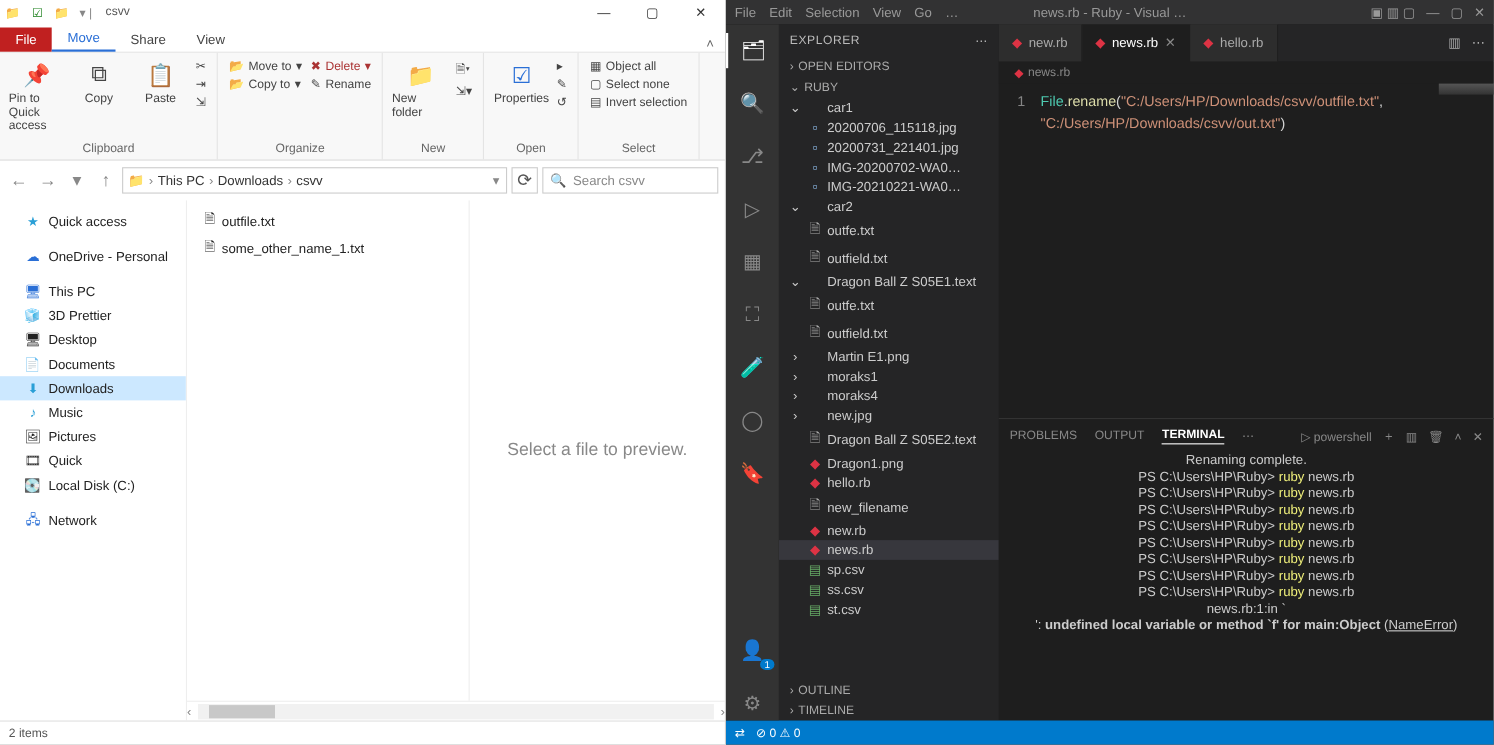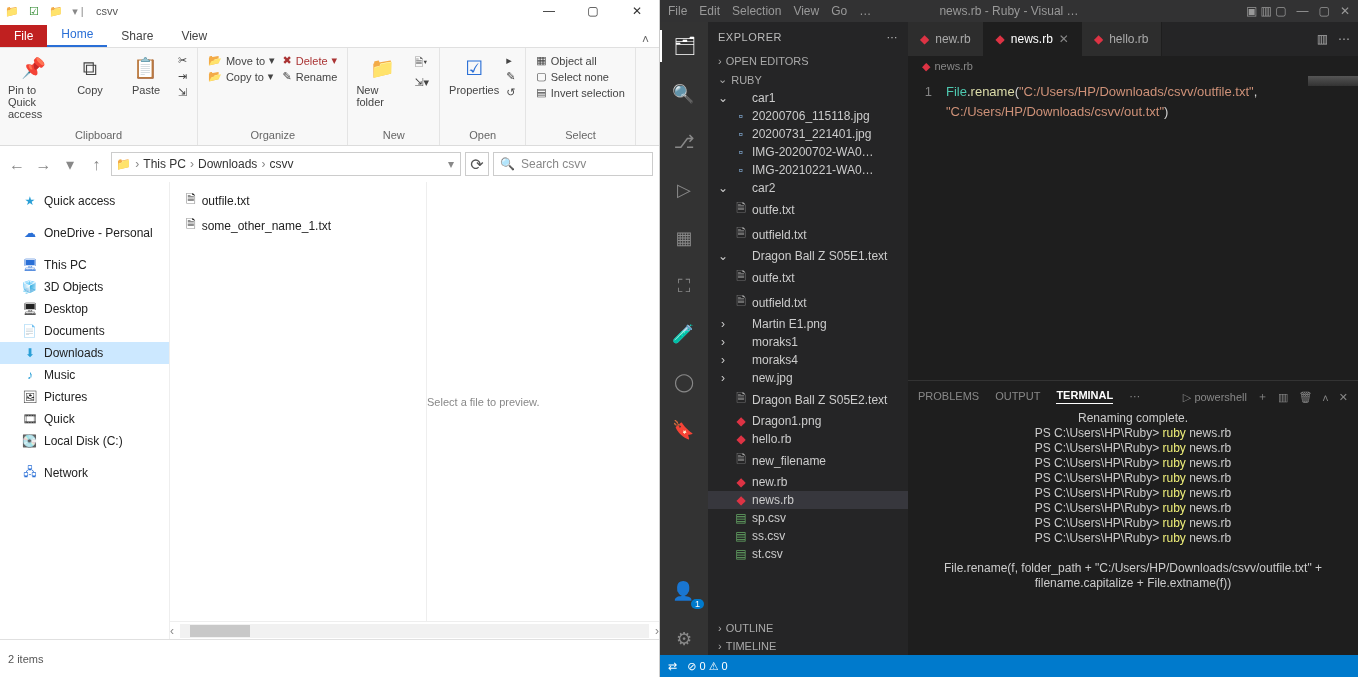--- a/index.html
+++ b/index.html
@@ -41,23 +41,23 @@
 .navpane { width: 170px; border-right: 1px solid #eee; font-size: 12px; overflow: auto; padding: 8px 0; }
 .navpane .item { display: flex; align-items: center; gap: 6px; padding: 3px 8px 3px 22px; color: #222; }
 .navpane .item.sel { background: #cce8ff; }
 .navpane .section { margin-top: 10px; }
 .navpane .item .ic { width: 16px; height: 16px; display:inline-flex; align-items:center; justify-content:center; }
 
 .listpane { flex:1; display:flex; flex-direction:column; }
 .listpane .colhdr { border-bottom: 1px solid #eee; padding: 4px 18px; font-size: 12px; color: #444; }
 .listpane .files { padding: 6px 12px; font-size: 12px; }
 .listpane .files .f { display:flex; align-items:center; gap:6px; padding: 2px 4px; color:#222; }
-.preview { flex:1; border-left:1px solid #eee; display:flex; align-items:center; justify-content:flex-start; color:#888; font-size:11px; width:260px; }
+.preview { flex:1; border-left:1px solid #eee; display:flex; align-items:center; justify-content:center; color:#888; font-size:16px; width:260px; }
 .listwrap { display:flex; flex:1; }
-.exp-status { height: 38px; border-top: 1px solid #e0e0e0; display:flex; align-items:center; padding: 3px 8px; font-size: 11px; color:#555; }
+.exp-status { height: 22px; border-top: 1px solid #e0e0e0; display:flex; align-items:center; padding: 3px 8px; font-size: 11px; color:#555; }
 .hscroll { height: 18px; display:flex; align-items:center; justify-content:center; color:#888; border-top:1px solid #eee; font-size:12px;}
 .hscroll .track { flex:1; height:14px; background:#f1f1f1; margin:0 6px; position:relative;}
 .hscroll .thumb { position:absolute; left:10px; width:60px; top:1px; bottom:1px; background:#c8c8c8;}
 
 
 .vscode { flex:1; display:flex; flex-direction:column; background:#1e1e1e; color:#ccc; font-size:12px; }
 .vscode .menubar { height: 22px; display:flex; align-items:center; padding:0 8px; gap:12px; background:#323233; color:#999; position:relative;}
 .vscode .menubar .title { position:absolute; left:50%; transform:translateX(-50%); color:#999; }
 .vscode .menubar .right { margin-left:auto; display:flex; gap:10px; align-items:center;}
 
@@ -113,21 +113,21 @@
     <span class="title">csvv</span>
     <div class="win-ctrl">
       <span>—</span>
       <span>▢</span>
       <span>✕</span>
     </div>
   </div>
 
   <div class="exp-tabs">
     <span class="filetab">File</span>
-    <span class="tab active">Home</span>
+    <span class="tab active">Move</span>
     <span class="tab">Share</span>
     <span class="tab">View</span>
     <span class="chev">˄</span>
   </div>
 
   <div class="ribbon">
     <div class="ribbon-group">
       <div class="body">
         <div class="rb-big">
             <span class="ic">📌</span>
@@ -236,21 +236,21 @@
           <span class="ic" style="color:#2a6fd6">☁</span>
           <span>OneDrive - Personal</span>
         </div>
       <div class="section"></div>
       <div class="item">
           <span class="ic" style="color:#2a6fd6">🖥</span>
           <span>This PC</span>
         </div>
       <div class="item">
           <span class="ic">🧊</span>
-          <span>3D Objects</span>
+          <span>3D Prettier</span>
         </div>
       <div class="item">
           <span class="ic">🖥</span>
           <span>Desktop</span>
         </div>
       <div class="item">
           <span class="ic">📄</span>
           <span>Documents</span>
         </div>
       <div class="item sel">
@@ -540,22 +540,22 @@
         <div class="term" id="term">
             <div>Renaming complete.</div>
             <div><span class="ps">PS C:\Users\HP\Ruby&gt; </span><span class="cmd">ruby</span><span class="arg"> news.rb</span></div>
             <div><span class="ps">PS C:\Users\HP\Ruby&gt; </span><span class="cmd">ruby</span><span class="arg"> news.rb</span></div>
             <div><span class="ps">PS C:\Users\HP\Ruby&gt; </span><span class="cmd">ruby</span><span class="arg"> news.rb</span></div>
             <div><span class="ps">PS C:\Users\HP\Ruby&gt; </span><span class="cmd">ruby</span><span class="arg"> news.rb</span></div>
             <div><span class="ps">PS C:\Users\HP\Ruby&gt; </span><span class="cmd">ruby</span><span class="arg"> news.rb</span></div>
             <div><span class="ps">PS C:\Users\HP\Ruby&gt; </span><span class="cmd">ruby</span><span class="arg"> news.rb</span></div>
             <div><span class="ps">PS C:\Users\HP\Ruby&gt; </span><span class="cmd">ruby</span><span class="arg"> news.rb</span></div>
             <div><span class="ps">PS C:\Users\HP\Ruby&gt; </span><span class="cmd">ruby</span><span class="arg"> news.rb</span></div>
+            <div><span>news.rb:1:in `<main>': <b>undefined local variable or method `f' for main:Object</b><span> (</span><span class="u">NameError</span><span>)</span></main></span></div>
             <div>&nbsp;</div>
-            <div><span>File.rename(f, folder_path + "C:/Users/HP/Downloads/csvv/outfile.txt" + filename.capitalize + File.extname(f))</span></div>
           </div>
       </div>
     </div>
   </div>
 
   <div class="statusbar">
     <div class="left">
       <span>⇄</span>
       <span>⊘ <span>0</span> ⚠ <span>0</span></span>
     </div>

